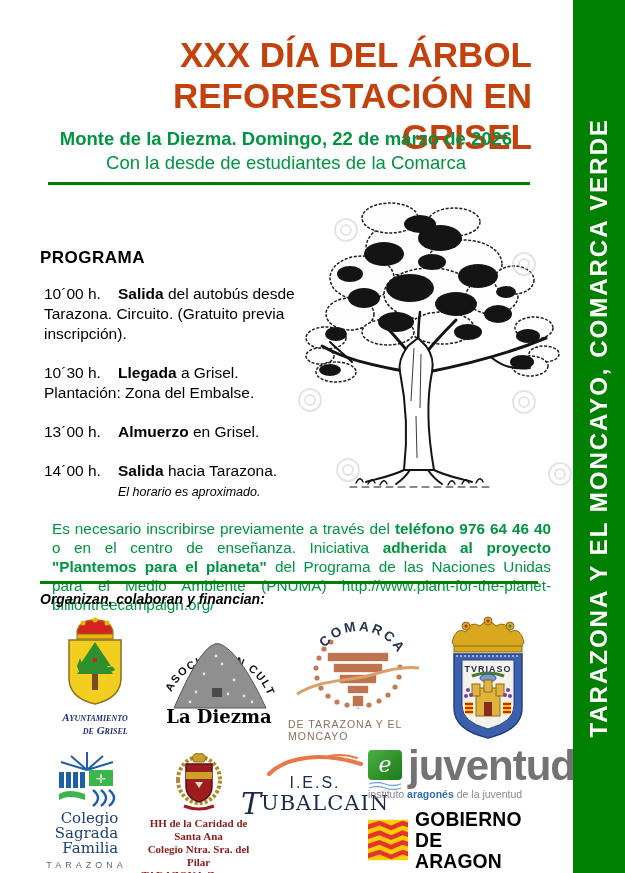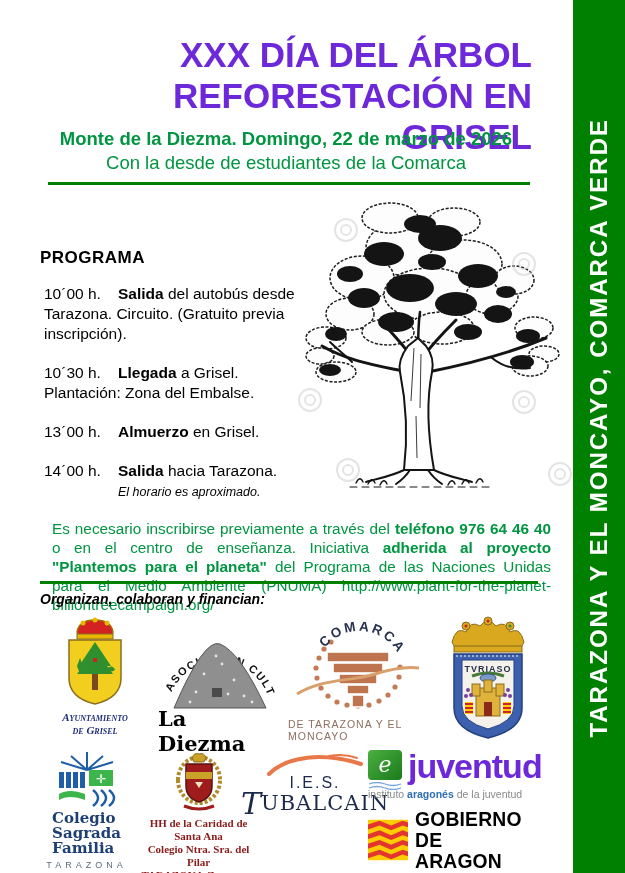--- a/index.html
+++ b/index.html
@@ -6,21 +6,21 @@
   body{width:625px;height:873px;position:relative;overflow:hidden;
        font-family:"Liberation Sans",sans-serif;color:#000;}
   .abs{position:absolute;}
   
   .side-bar{right:0;top:0;width:52px;height:873px;background:#008000;
             display:flex;align-items:center;justify-content:center;}
   .side-bar .vtext{writing-mode:vertical-rl;transform:rotate(180deg);
             color:#fff;font-weight:bold;font-size:24px;letter-spacing:2px;
             white-space:nowrap;padding-top:18px;}
   
-  .title{left:40px;top:34px;width:492px;text-align:right;color:#6d28d9;
+  .title{left:40px;top:34px;width:492px;text-align:right;color:#c2410c;
          font-weight:bold;font-size:35px;line-height:41px;}
   .sub1{left:40px;top:128px;width:492px;text-align:center;color:#009540;
         font-weight:bold;font-size:18.5px;}
   .sub2{left:40px;top:152px;width:492px;text-align:center;color:#009540;
         font-size:18.5px;}
   .rule{height:3px;background:#008000;}
   .rule1{left:48px;top:182px;width:482px;}
   .rule2{left:40px;top:581px;width:498px;}
   
   .program{left:40px;top:248px;width:276px;font-size:15.5px;line-height:20px;}
@@ -40,40 +40,40 @@
                line-height:18.9px;text-align:justify;}
   .inscription b{font-weight:bold;}
   .organizan{left:40px;top:591px;font-size:14px;font-weight:bold;font-style:italic;}
   
   .lrow{display:flex;align-items:flex-start;}
   .row1{left:40px;top:616px;width:500px;justify-content:space-between;}
   .row2{left:38px;top:750px;width:502px;justify-content:space-between;}
   .logo{display:flex;flex-direction:column;align-items:center;}
   .grisel-cap{font-family:"Liberation Serif",serif;font-style:italic;font-weight:bold;
               color:#1f2d7a;font-size:11px;font-variant:small-caps;line-height:13px;
-              text-align:center;margin-top:3px;}
-  .diezma-name{font-family:"DejaVu Serif",serif;font-weight:bold;font-size:21px;
+              text-align:right;margin-top:3px;}
+  .diezma-name{font-family:"DejaVu Serif",serif;font-weight:bold;font-size:18px;
                margin-top:-6px;letter-spacing:0;}
   .comarca-cap{font-size:10.5px;color:#8d6f5f;letter-spacing:1px;margin-top:2px;}
-  .sagrada-name{font-family:"DejaVu Serif",serif;font-weight:bold;color:#1d3f73;
-                font-size:15px;line-height:15px;text-align:left;margin-top:3px;}
+  .sagrada-name{font-family:"DejaVu Serif",serif;font-weight:normal;color:#1d3f73;
+                font-size:15px;line-height:15px;text-align:right;margin-top:3px;}
   .sagrada-city{font-size:9px;color:#5a6b7a;letter-spacing:4px;margin-top:4px;}
   .pilar-cap{font-family:"Liberation Serif",serif;font-weight:bold;color:#8b1a1a;
              font-size:11px;line-height:13px;text-align:center;margin-top:3px;}
   .tub-ies{color:#1b2a4a;font-size:16px;letter-spacing:2px;margin-top:-2px;}
   .tub-name{font-family:"DejaVu Serif",serif;color:#1b2a4a;font-size:21px;
             letter-spacing:1px;line-height:22px;display:flex;align-items:flex-start;}
   .tub-initial{font-size:30px;line-height:24px;font-style:italic;margin-right:-1px;}
   .juv-row{display:flex;align-items:flex-start;gap:6px;}
   .juv-sq{width:34px;height:30px;border-radius:4px;
           background:linear-gradient(135deg,#4bb042,#1a7a1a);
           display:flex;align-items:center;justify-content:center;
           color:#fff;font-family:"DejaVu Serif",serif;font-style:italic;
           font-size:22px;line-height:22px;}
-  .juv-name{color:#6d28d9;font-weight:bold;font-size:34px;line-height:32px;
+  .juv-name{color:#737373;font-weight:bold;font-size:42px;line-height:32px;
             letter-spacing:-1px;}
   .juv-sub{font-size:10.5px;color:#8a8a8a;margin-top:-2px;}
   .juv-sub b{color:#2f6db5;}
   .gob{display:flex;align-items:center;gap:7px;margin-top:8px;}
   .gob-text{font-weight:900;font-size:21px;line-height:21px;color:#000;
             letter-spacing:.2px;transform:scaleX(.92);transform-origin:left;}
 </style>
 </head>
 <body>
 

